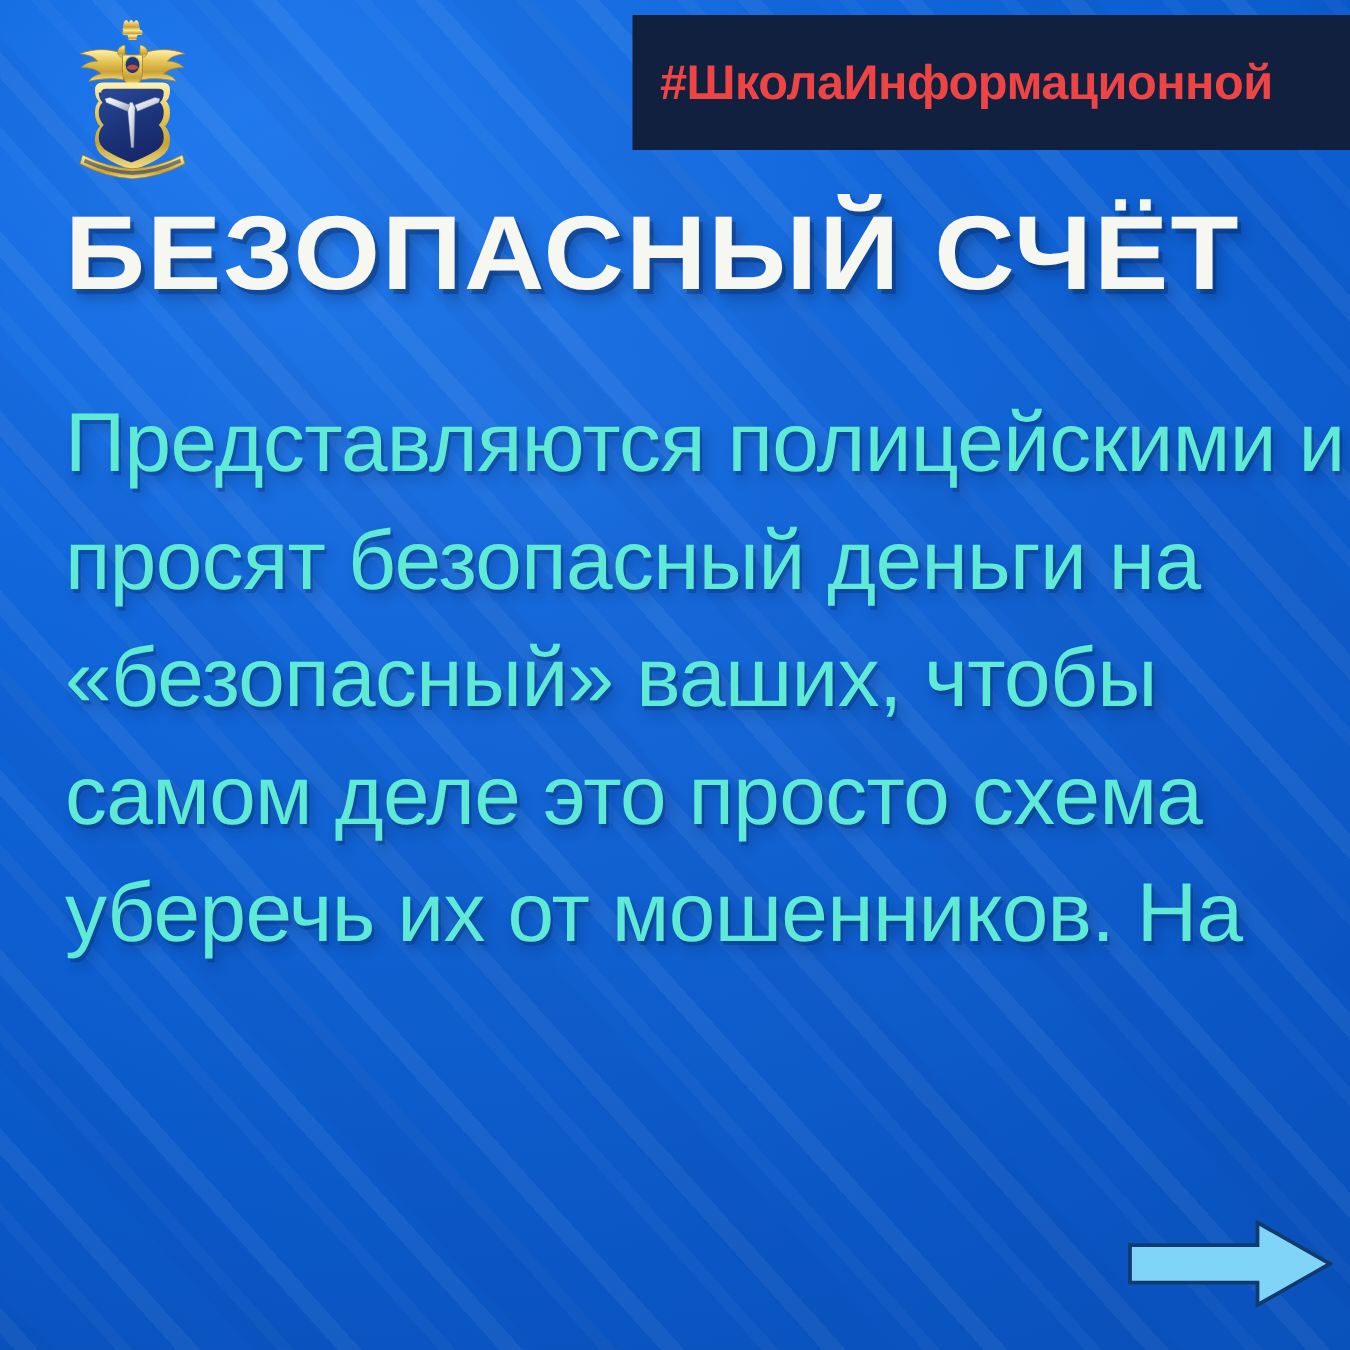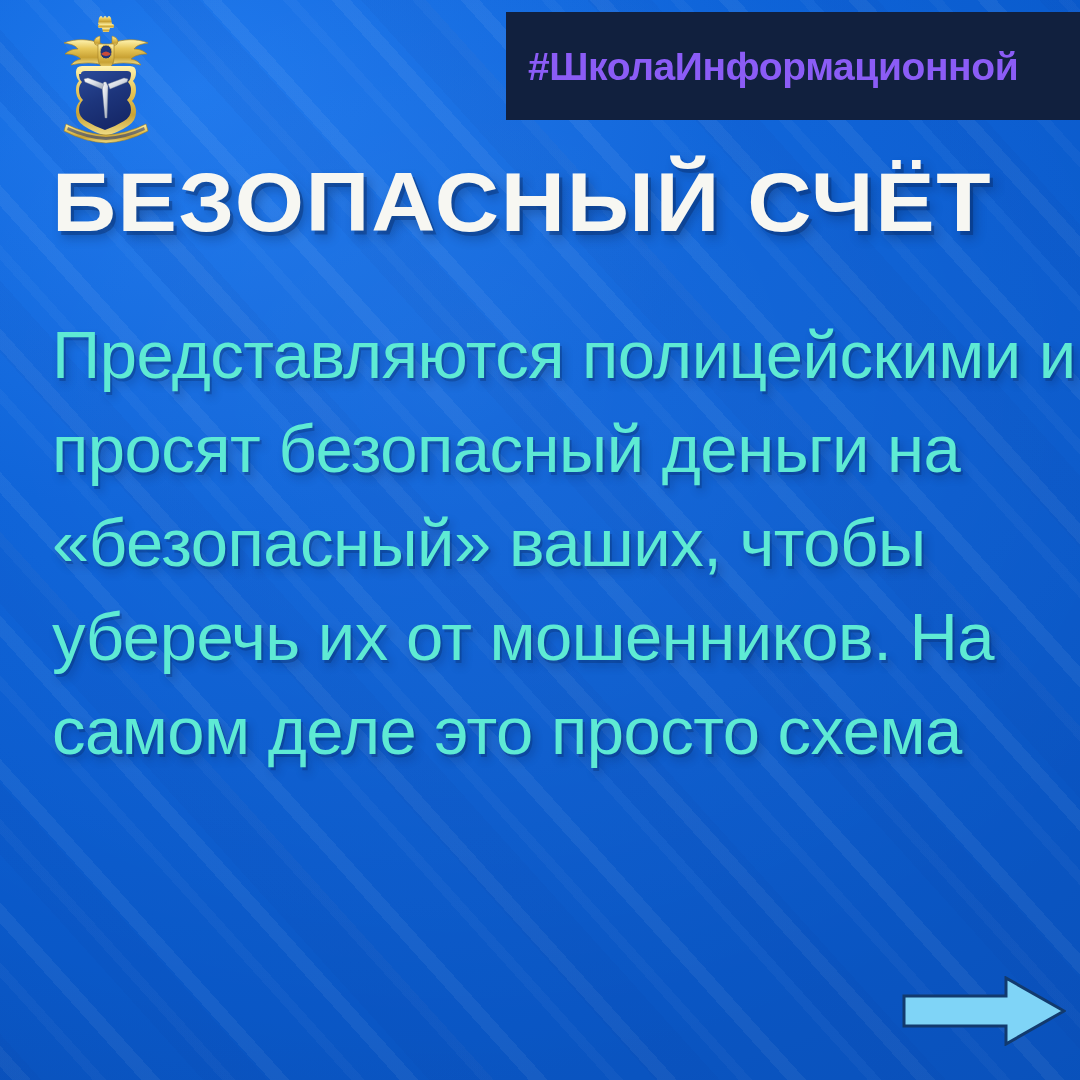--- a/index.html
+++ b/index.html
@@ -74,21 +74,21 @@
     width: 574px;
     height: 108px;
     background: #11203e;
     display: flex;
     flex-direction: column;
     justify-content: center;
     padding: 0 0 0 22px;
     box-sizing: border-box;
   }
   .hashtag-badge .ht-line {
-    color: #8b5cf6;
+    color: #ef4444;
     font-family: "Liberation Sans", sans-serif;
     font-weight: 700;
     font-size: 39px;
     line-height: 45px;
     letter-spacing: -0.4px;
     white-space: nowrap;
   }
 
   
   .poster-title {
@@ -212,22 +212,22 @@
   <div class="hashtag-badge">
     <div class="ht-line">#ШколаИнформационной</div>
   </div>
 
   <div class="poster-title">БЕЗОПАСНЫЙ СЧЁТ</div>
 
   <div class="poster-body">
     <div class="body-line">Представляются полицейскими и</div>
     <div class="body-line">просят безопасный деньги на</div>
     <div class="body-line">«безопасный» ваших, чтобы</div>
+    <div class="body-line">самом деле это просто схема</div>
     <div class="body-line">уберечь их от мошенников. На</div>
-    <div class="body-line">самом деле это просто схема</div>
   </div>
 
   <div class="next-arrow">
     <svg viewBox="0 0 164 70" xmlns="http://www.w3.org/2000/svg">
       <path d="M2 20 H104 V2 L162 35 L104 68 V50 H2 Z" fill="#7fd4f7" stroke="#123a6e" stroke-width="3" stroke-linejoin="miter"></path>
     </svg>
   </div>
 
 </div>
 

